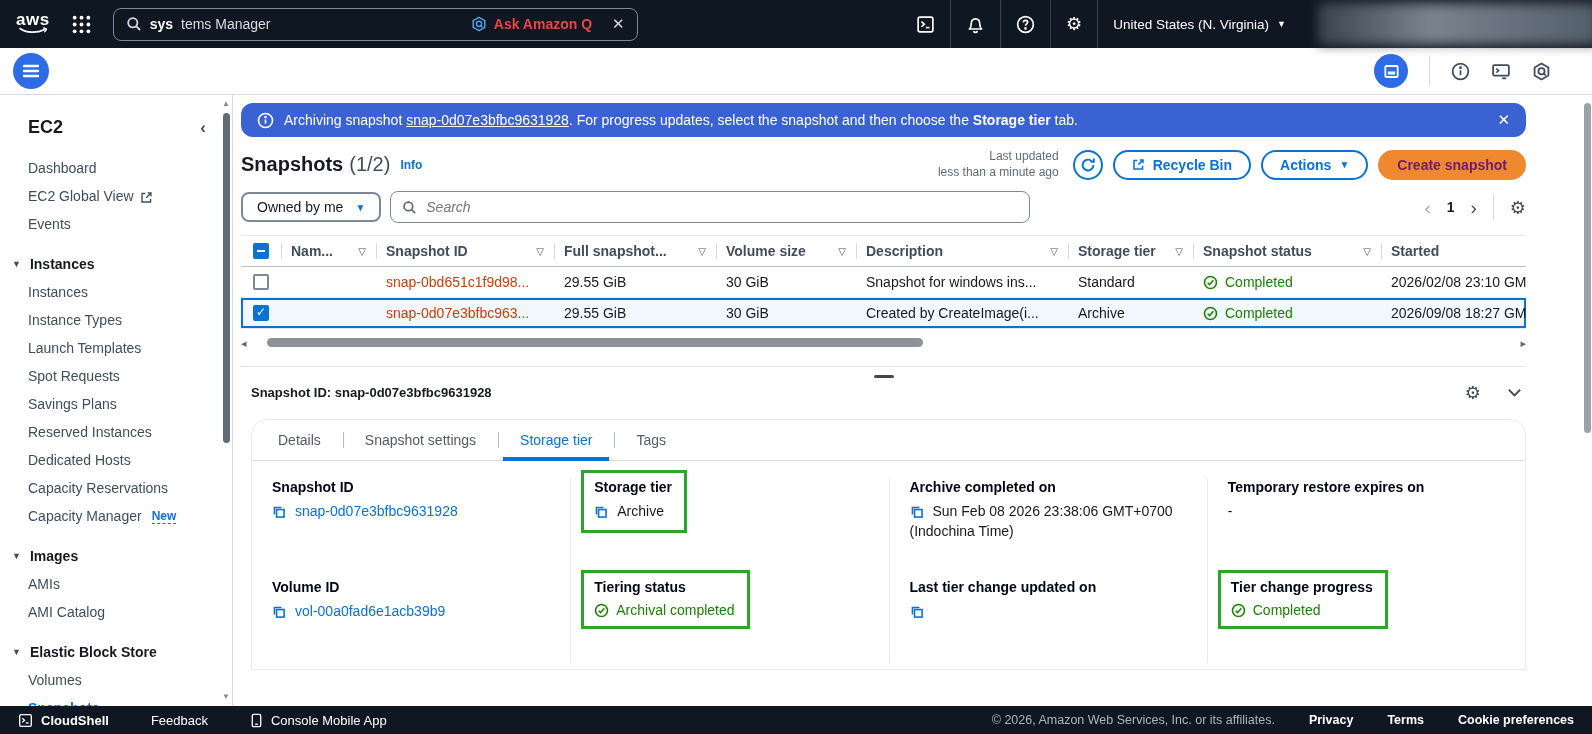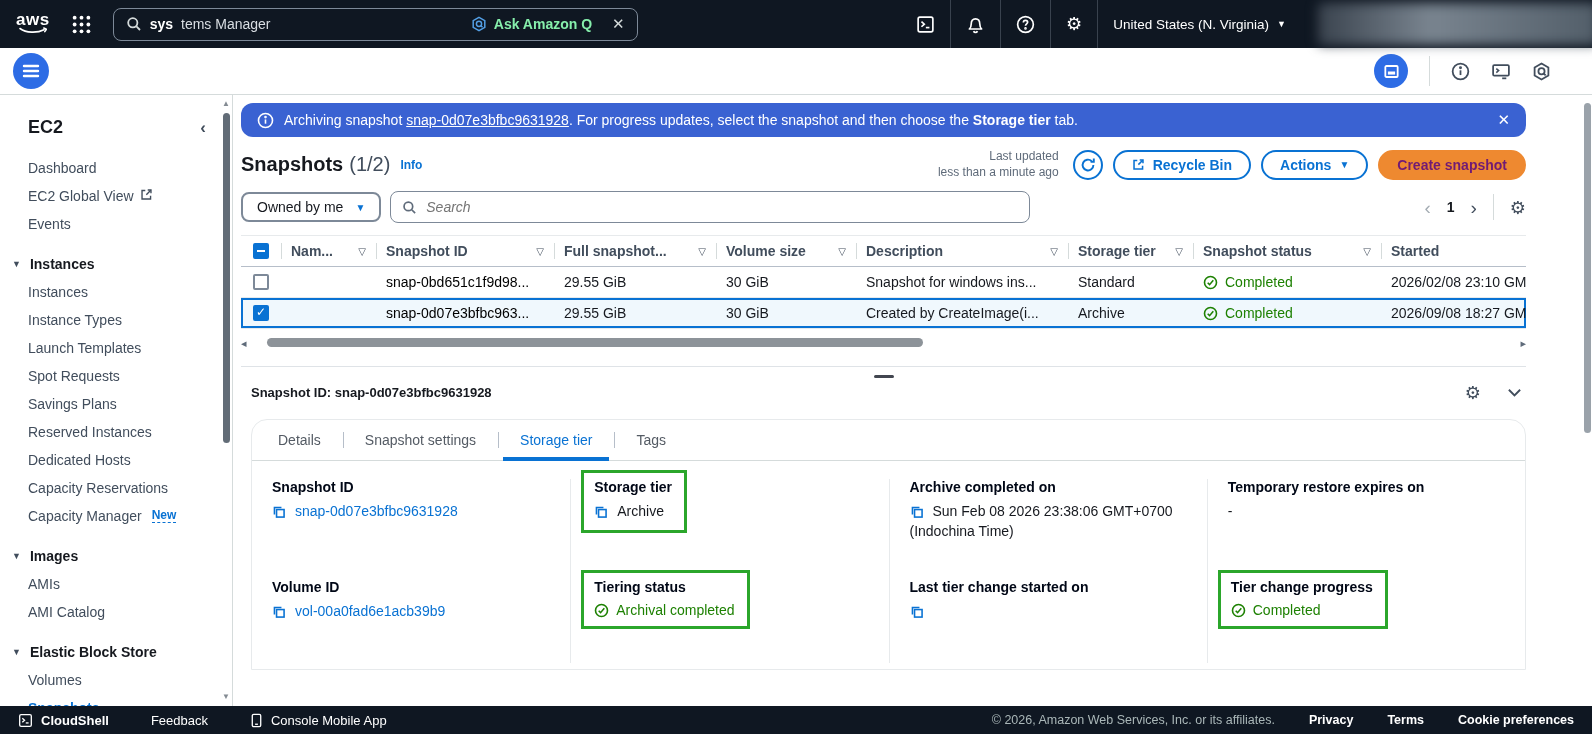--- a/index.html
+++ b/index.html
@@ -8,21 +8,21 @@
   svg { display:block; }
 
   
   .topbar { height:48px; background:#0f1722; display:flex; align-items:center; padding:0 16px; position:relative; color:#fff; }
   .aws-logo { display:flex; flex-direction:column; align-items:center; margin-right:22px; cursor:pointer; }
   .aws-logo .aws-word { font-weight:700; font-size:17px; letter-spacing:.5px; line-height:14px; }
   .grid-btn { background:none; border:none; color:#fff; cursor:pointer; margin-right:22px; }
   .searchbox { width:525px; height:33px; border:1px solid #7d8998; border-radius:8px; display:flex; align-items:center; padding:0 12px; gap:8px; background:#0f1722; }
   .searchbox .typed { font-weight:700; color:#fff; }
   .searchbox .suggest { color:#d9dee3; }
-  .askq { margin-left:auto; display:flex; align-items:center; gap:7px; color:#86efac; font-weight:700; cursor:pointer; }
+  .askq { margin-left:auto; display:flex; align-items:center; gap:7px; color:#ef4444; font-weight:700; cursor:pointer; }
   .searchbox .close-x { color:#d5dbdb; font-size:15px; margin-left:12px; cursor:pointer; }
   .top-icons { margin-left:auto; display:flex; align-items:stretch; height:48px; margin-right:275px; }
   .tb-item { display:flex; align-items:center; padding:0 15px; color:#fff; cursor:pointer; }
   .tb-item.bordered { border-left:1px solid #39424e; }
   .tb-gear { font-family:"DejaVu Sans",sans-serif; font-size:18px; line-height:1; }
   .region { display:flex; align-items:center; gap:8px; font-size:13.5px; }
   .region .caret { font-size:9px; color:#fff; }
   .blur-blob { position:absolute; right:-6px; top:3px; width:280px; height:42px; background:linear-gradient(90deg,#3a434e,#79848f 40%,#525e69); filter:blur(6px); border-radius:4px; }
 
   
@@ -34,21 +34,21 @@
   .sub-icon { cursor:pointer; color:#414d5c; }
 
   
   .bodyrow { display:flex; height:611px; position:relative; }
 
   
   .sidebar { width:233px; border-right:1px solid #d5dbdb; padding-top:12px; position:relative; overflow:hidden; flex:none; }
   .sb-head { display:flex; align-items:center; justify-content:space-between; padding:10px 26px 16px 28px; }
   .sb-title { font-size:18px; font-weight:700; }
   .sb-collapse { font-size:17px; color:#414d5c; cursor:pointer; font-weight:700; line-height:1; }
-  .nav-link { display:flex; align-items:flex-start; gap:6px; padding:6px 10px 6px 28px; color:#414d5c; font-size:14px; cursor:pointer; }
+  .nav-link { display:flex; align-items:flex-end; gap:6px; padding:6px 10px 6px 28px; color:#414d5c; font-size:14px; cursor:pointer; }
   .nav-section { display:flex; align-items:center; gap:9px; padding:7px 10px 6px 12px; font-weight:700; color:#16191f; margin-top:11px; cursor:pointer; }
   .nav-section .tri { font-size:9px; color:#414d5c; }
   .nav-link.active { color:#0972d3; font-weight:700; }
   .new-badge { color:#0972d3; font-weight:700; font-size:12px; border-bottom:1px dashed #0972d3; margin-left:4px; }
   .ext-ico { color:#414d5c; }
   .sb-scroll { position:absolute; top:4px; right:1px; bottom:4px; width:10px; display:flex; flex-direction:column; align-items:center; }
   .sb-scroll .arr { font-size:8px; color:#848b93; line-height:10px; }
   .sb-thumb { width:7px; background:#626c77; border-radius:4px; height:330px; margin-top:4px; }
   .sb-track-fill { flex:1; }
 
@@ -85,21 +85,21 @@
 
   .grid-cols { display:grid; grid-template-columns:40px 95px 178px 162px 140px 212px 125px 188px 1fr; }
   .thead { margin-top:12px; border-top:1px solid #e7eaec; border-bottom:1px solid #b6bec9; }
   .th { display:flex; align-items:center; justify-content:space-between; padding:7px 10px; font-weight:700; color:#414d5c; position:relative; }
   .th .sort { font-size:10px; color:#414d5c; cursor:pointer; }
   .th.sep::before, .td.sep::before { content:""; position:absolute; left:0; top:7px; bottom:7px; width:1px; background:#d5dbdb; }
   .th.sep, .td.sep { position:relative; }
   .trow { height:31px; align-items:center; border-bottom:1px solid #e7eaec; }
   .td { padding:0 10px; white-space:nowrap; overflow:hidden; }
   .td.center { display:flex; justify-content:center; padding:0; }
-  .td a { color:#000000; text-decoration:none; cursor:pointer; }
+  .td a { color:#c2410c; text-decoration:none; cursor:pointer; }
   .trow.selected { background:#f0f8fd; box-shadow:inset 0 0 0 2px #0972d3; }
   .status { display:flex; align-items:center; gap:7px; color:#1d8102; }
   .cbx { width:16px; height:16px; border:2px solid #7d8998; border-radius:2px; background:#fff; cursor:pointer; position:relative; }
   .cbx.checked, .cbx.indet { background:#0972d3; border-color:#0972d3; }
   .cbx.checked::after { content:"✓"; position:absolute; color:#fff; font-size:12px; font-weight:700; left:1px; top:-2px; }
   .cbx.indet::after { content:""; position:absolute; left:2px; right:2px; top:5px; height:2px; background:#fff; }
 
   .hscroll { display:flex; align-items:center; gap:6px; margin-top:7px; height:14px; color:#5f6b7a; }
   .hs-arr { font-size:11px; line-height:1; cursor:pointer; }
   .hs-track { flex:1; position:relative; height:10px; }
@@ -585,21 +585,21 @@
             <div class="dval">
               <span class="copy-ic">
                   <svg width="14" height="14" viewBox="0 0 16 16" fill="none" stroke="currentColor" stroke-width="1.8">
                     <rect x="5.2" y="5.2" width="8.6" height="8.6"></rect>
                     <path d="M10.8 2.8H2.8v8"></path>
                   </svg>
                 </span><span>Sun Feb 08 2026 23:38:06 GMT+0700 (Indochina Time)</span>
             </div>
           </div>
           <div class="dfield">
-            <div class="dlabel">Last tier change started on</div>
+            <div class="dlabel">Last tier change updated on</div>
             <div class="dval">
               <span class="copy-ic">
                   <svg width="14" height="14" viewBox="0 0 16 16" fill="none" stroke="currentColor" stroke-width="1.8">
                     <rect x="5.2" y="5.2" width="8.6" height="8.6"></rect>
                     <path d="M10.8 2.8H2.8v8"></path>
                   </svg>
                 </span>
             </div>
           </div>
         </div>

